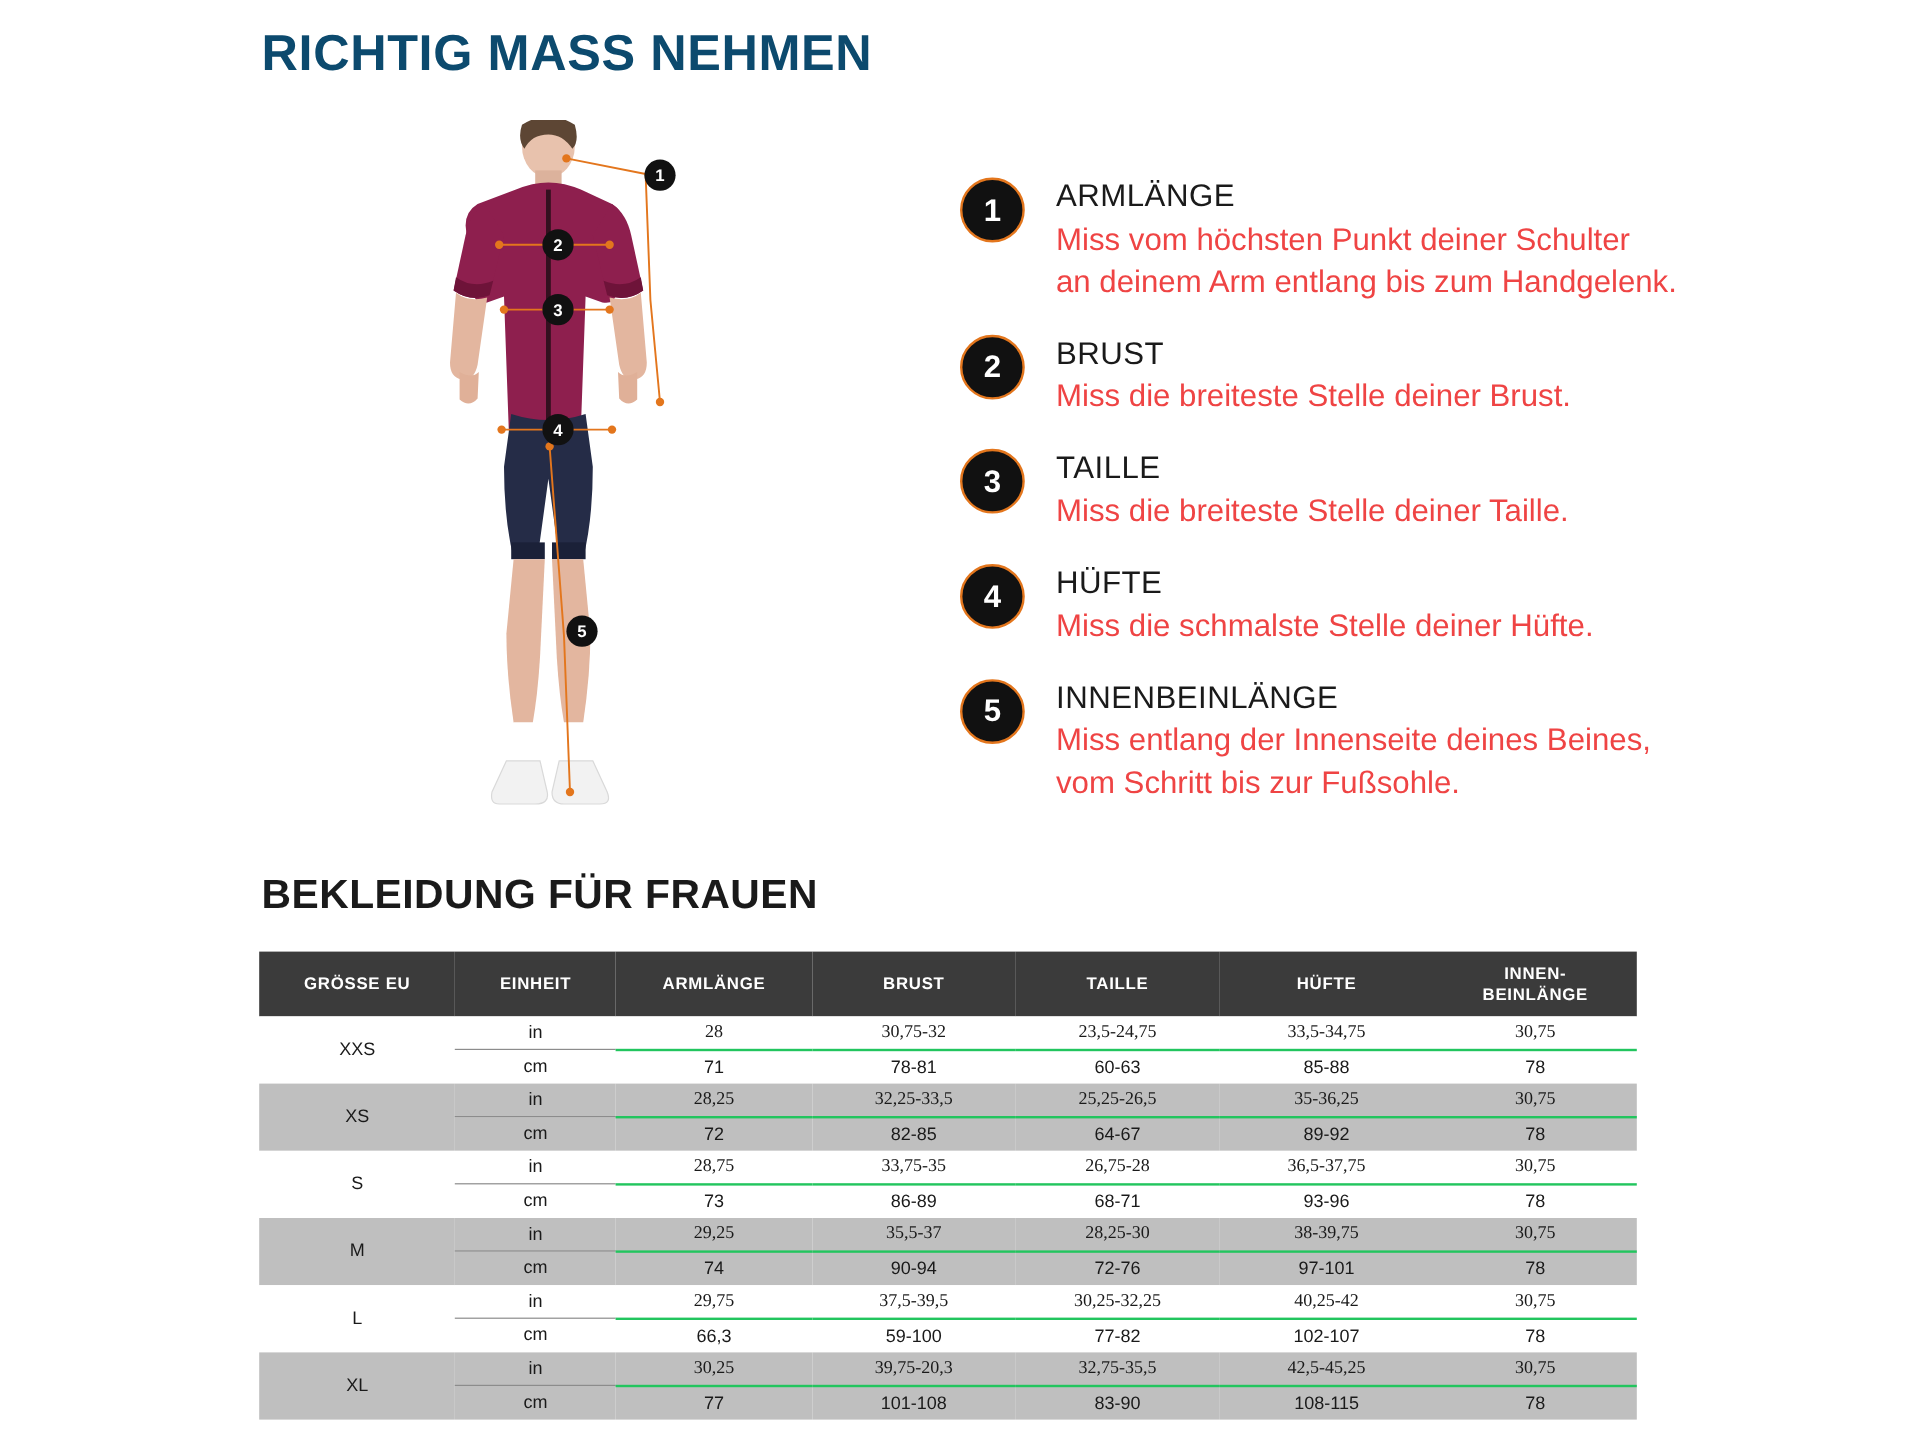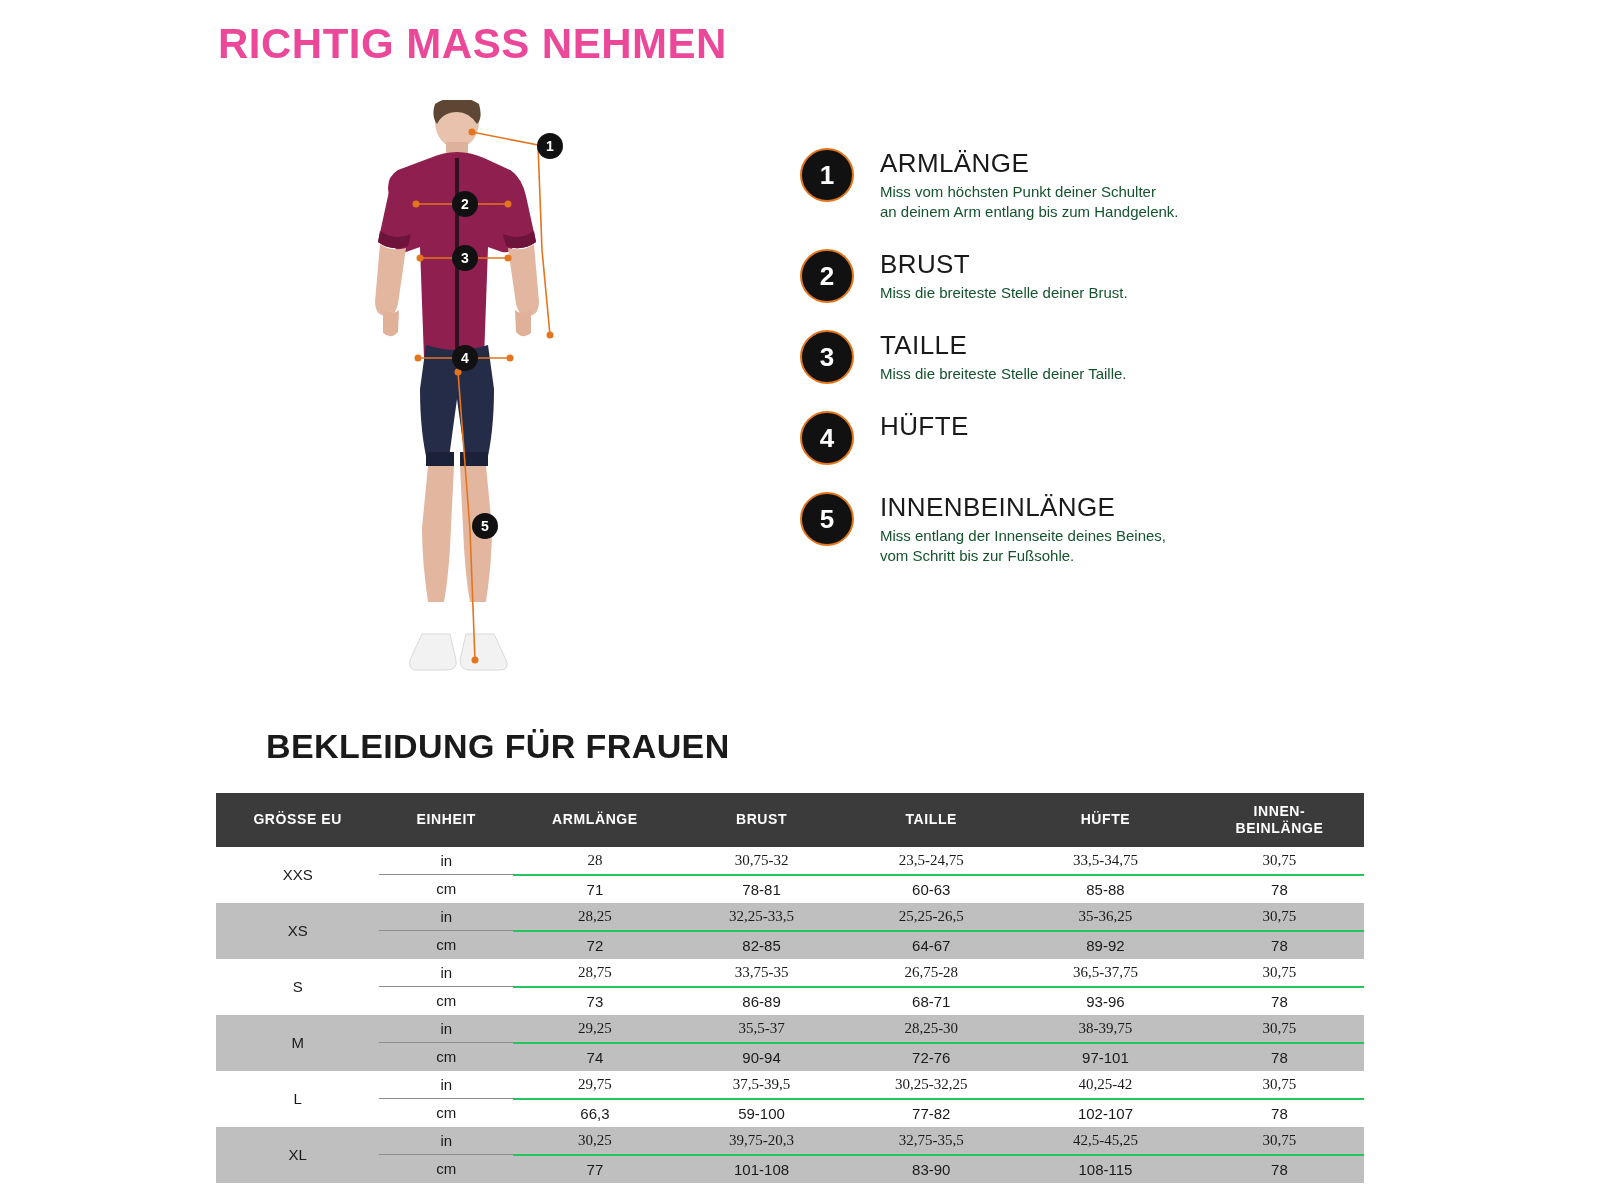--- a/index.html
+++ b/index.html
@@ -16,21 +16,21 @@
     overflow: hidden;
   }
 
   
   .main-title {
     position: absolute;
     left: 218px; top: 20px;
     font-size: 42px;
     font-weight: 700;
     letter-spacing: 0.5px;
-    color: #ec4899;
+    color: #0c4a6e;
   }
 
   
   .figure-wrap {
     position: absolute;
     left: 360px; top: 100px;
     width: 260px; height: 590px;
   }
   .fig-svg { display: block; }
 
@@ -71,34 +71,33 @@
   }
   .legend-text { padding-top: 1px; }
   .legend-title {
     font-size: 26px;
     font-weight: 400;
     letter-spacing: 0.4px;
     line-height: 1.1;
     margin-bottom: 4px;
   }
   .legend-desc {
-    font-size: 15px;
+    font-size: 26px;
     line-height: 1.35;
-    color: #14532d;
+    color: #ef4444;
     white-space: pre-line;
   }
 
   
   .sub-title {
     position: absolute;
     left: 218px; top: 727px;
     font-size: 34px;
     font-weight: 700;
     letter-spacing: 0.4px;
-    margin-left: 48px;
   }
 
   
   .table-wrap {
     position: absolute;
     left: 216px; top: 793px;
     width: 1148px;
   }
   table.size-table {
     border-collapse: collapse;
@@ -239,20 +238,21 @@
       <div class="legend-text">
         <div class="legend-title">TAILLE</div>
         <div class="legend-desc">Miss die breiteste Stelle deiner Taille.</div>
       </div>
     </div>
 
     <div class="legend-item">
       <div class="legend-badge">4</div>
       <div class="legend-text">
         <div class="legend-title">HÜFTE</div>
+        <div class="legend-desc">Miss die schmalste Stelle deiner Hüfte.</div>
       </div>
     </div>
 
     <div class="legend-item">
       <div class="legend-badge">5</div>
       <div class="legend-text">
         <div class="legend-title">INNENBEINLÄNGE</div>
         <div class="legend-desc">Miss entlang der Innenseite deines Beines,
 vom Schritt bis zur Fußsohle.</div>
       </div>

